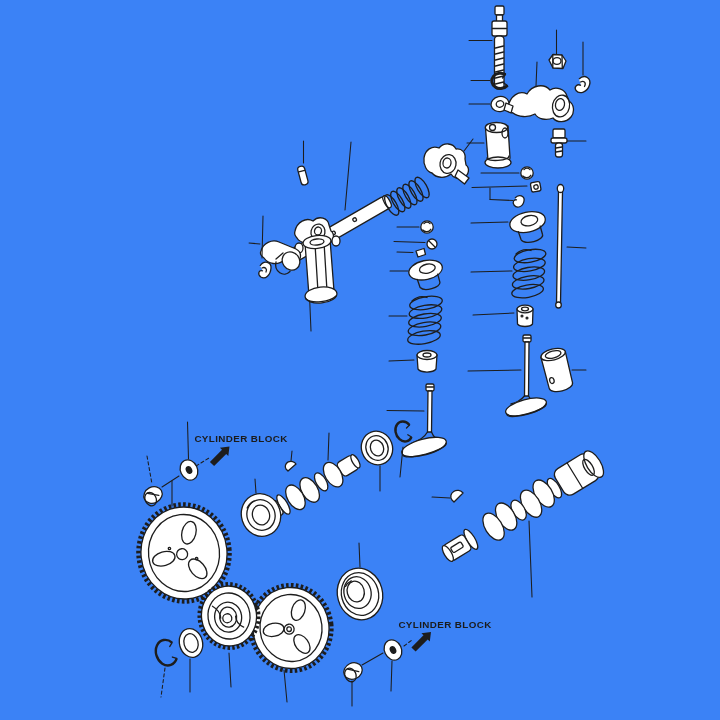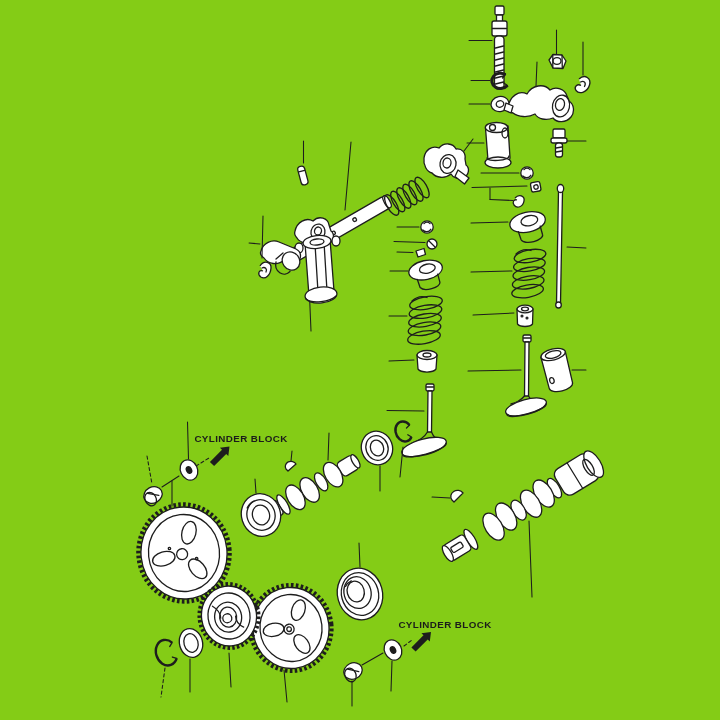--- a/index.html
+++ b/index.html
@@ -1,16 +1,16 @@
 <!DOCTYPE html>
 <html><head>
 <meta charset="utf-8">
 <style>
   html,body{margin:0;padding:0;background:#ffffff;}
-  #stage{width:720px;height:720px;position:relative;background:#84cc16;overflow:hidden;}
+  #stage{width:720px;height:720px;position:relative;background:#3b82f6;overflow:hidden;}
   svg{display:block;}
   .s  {fill:none;stroke:#1d1d1d;stroke-width:1.3;stroke-linecap:round;stroke-linejoin:round;}
   .w  {fill:#ffffff;stroke:#1d1d1d;stroke-width:1.3;stroke-linejoin:round;}
   .th {fill:none;stroke:#1d1d1d;stroke-linecap:butt;}
   .ldr{stroke:#1d1d1d;stroke-width:1.05;fill:none;stroke-linecap:round;}
   .dsh{stroke:#1d1d1d;stroke-width:1.05;fill:none;stroke-dasharray:3.2 2.6;stroke-linecap:round;}
   .lbl{font:bold 9.8px "Liberation Sans", sans-serif;letter-spacing:0.4px;fill:#1b1b1b;}
   .ink{fill:#1d1d1d;stroke:none;}
 </style>
 </head>

